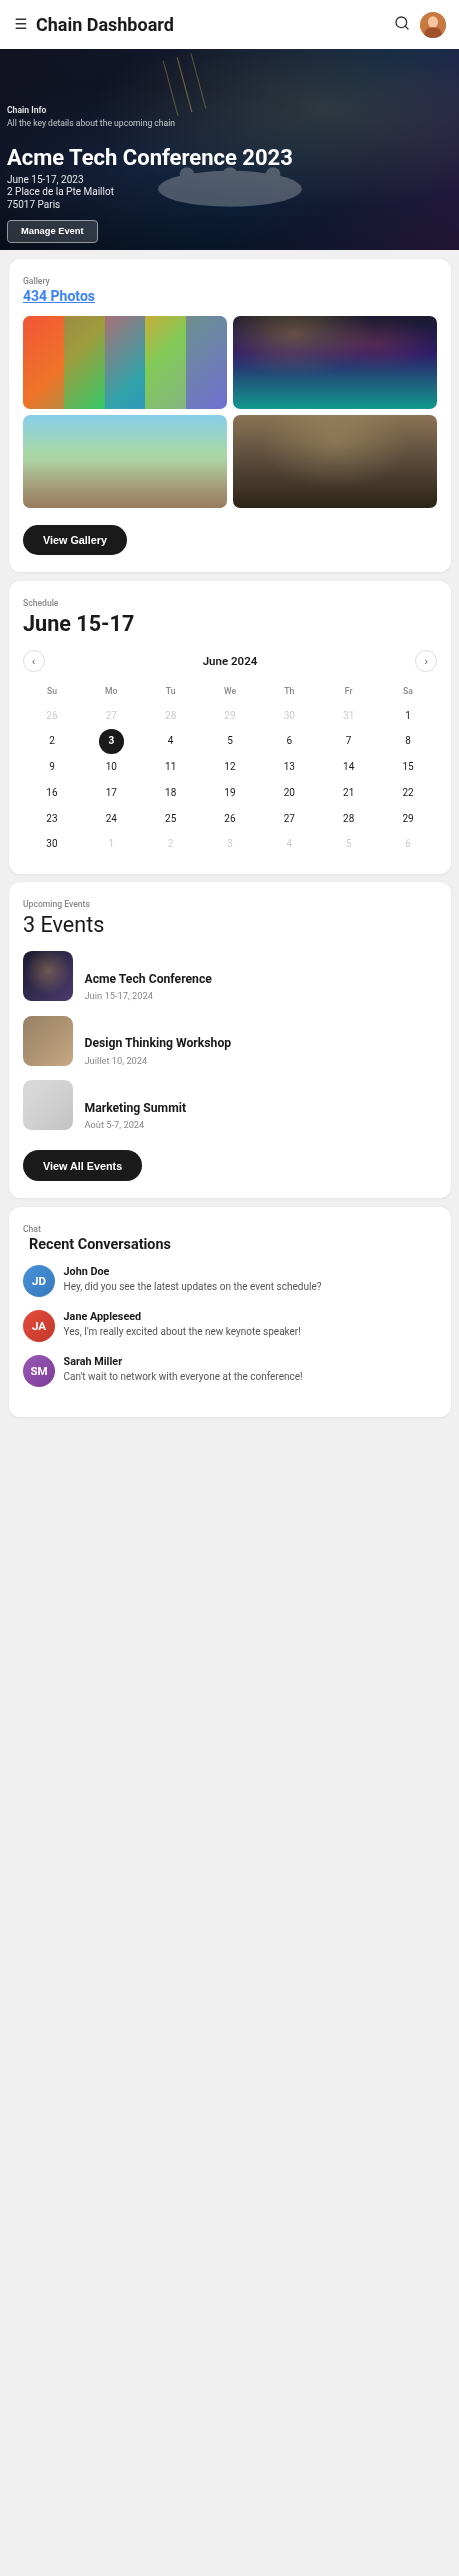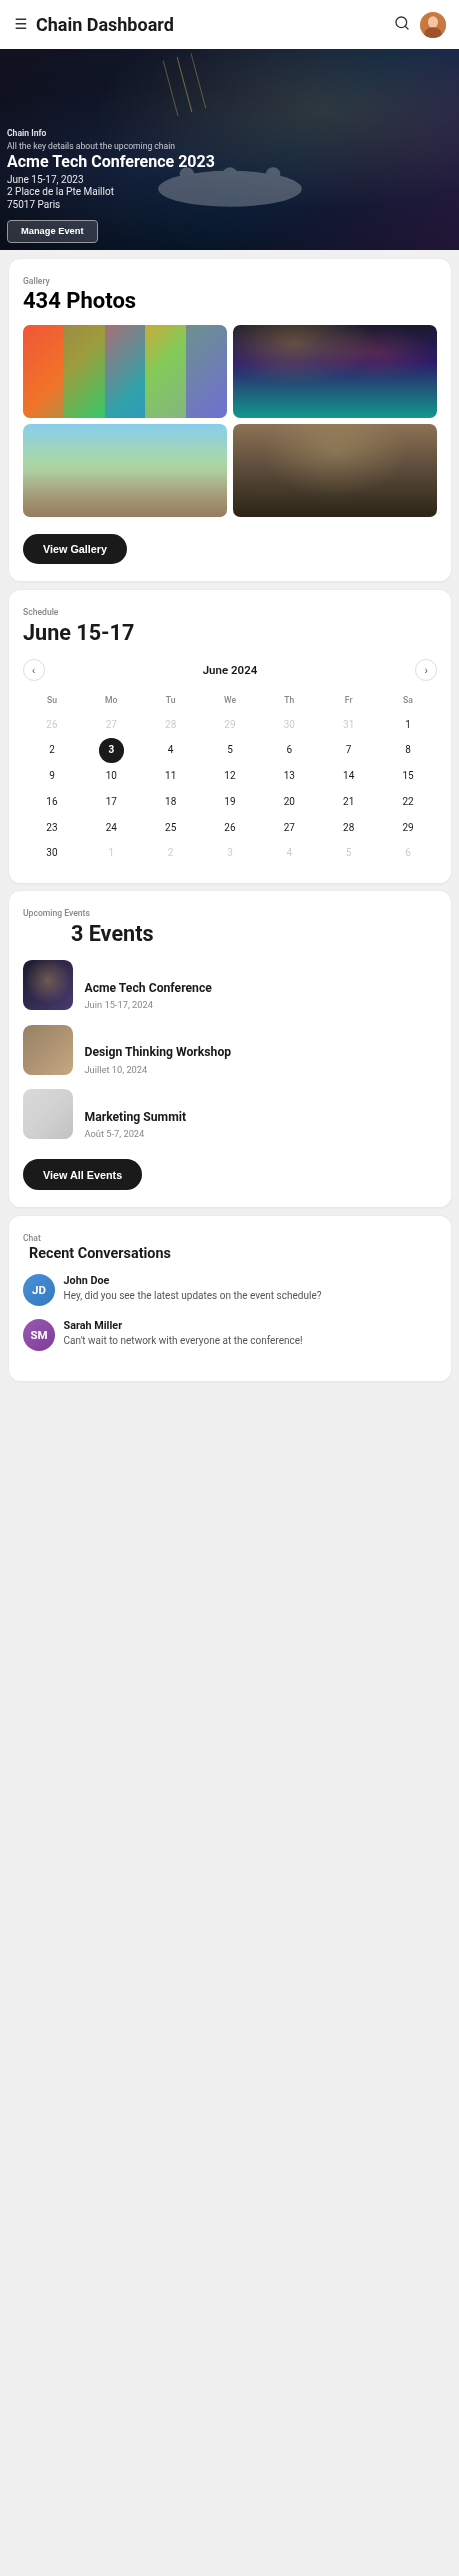--- a/index.html
+++ b/index.html
@@ -88,24 +88,24 @@
     }
     .hero-badge {
       font-size: 8.6px;
       font-weight: 600;
       color: rgba(255,255,255,0.9);
       margin-bottom: 2.9px;
     }
     .hero-subtitle {
       font-size: 8.6px;
       color: rgba(255,255,255,0.75);
-      margin-bottom: 1px;
+      margin-bottom: 17px;
     }
     .hero-event-name {
-      font-size: 16px;
+      font-size: 22px;
       font-weight: 700;
       line-height: 1.2;
       margin-bottom: 2.9px;
     }
     .hero-date { font-size: 10px; color: rgba(255,255,255,0.9); margin-bottom: 1.4px; }
     .hero-address { font-size: 10px; color: rgba(255,255,255,0.9); margin-bottom: 1.4px; }
     .hero-city { font-size: 10px; color: rgba(255,255,255,0.9); margin-bottom: 10px; }
     .hero-btn {
       background: rgba(255,255,255,0.15);
       border: 0.7px solid rgba(255,255,255,0.5);
@@ -128,24 +128,25 @@
     }
 
     
     .section-label {
       font-size: 8.6px;
       color: #888;
       margin-bottom: 2.9px;
       font-weight: 500;
     }
     .section-title {
-      font-size: 22px;
-      font-weight: 700;
-      color: #000000;
+      font-size: 14px;
+      font-weight: 700;
+      color: #3b82f6;
       margin-bottom: 11.5px;
+      text-decoration: underline;
     }
     .gallery-grid {
       display: grid;
       grid-template-columns: 1fr 1fr;
       gap: 5.7px;
       margin-bottom: 11.5px;
     }
     .gallery-img {
       width: 100%;
       height: 93px;
@@ -266,24 +267,23 @@
       border-radius: 50%;
       font-weight: 700;
       width: 24.4px; height: 24.4px;
       display: flex; align-items: center; justify-content: center;
       margin: auto;
     }
 
     
     .events-count {
       font-size: 21.6px;
-      font-weight: 700;
+      font-weight: 400;
       color: #1a1a1a;
       margin-bottom: 14.4px;
-      margin-left: 48px;
     }
     .event-item {
       display: flex;
       align-items: flex-end;
       gap: 11.5px;
       margin-bottom: 14.4px;
     }
     .event-thumb {
       width: 50px; height: 50px;
       border-radius: 8.6px;
@@ -531,20 +531,27 @@
   <div class="chat-title">Recent Conversations</div>
   <div id="chat-messages">
       <div class="chat-message">
         <div class="chat-avatar john">JD</div>
         <div class="chat-body">
           <div class="chat-name">John Doe</div>
           <div class="chat-text">Hey, did you see the latest updates on the event schedule?</div>
         </div>
       </div>
       <div class="chat-message">
+        <div class="chat-avatar jane">JA</div>
+        <div class="chat-body">
+          <div class="chat-name">Jane Appleseed</div>
+          <div class="chat-text">Yes, I'm really excited about the new keynote speaker!</div>
+        </div>
+      </div>
+      <div class="chat-message">
         <div class="chat-avatar sarah">SM</div>
         <div class="chat-body">
           <div class="chat-name">Sarah Miller</div>
           <div class="chat-text">Can't wait to network with everyone at the conference!</div>
         </div>
       </div>
     </div>
 </div>
 
 <div class="bottom-pad"></div>

